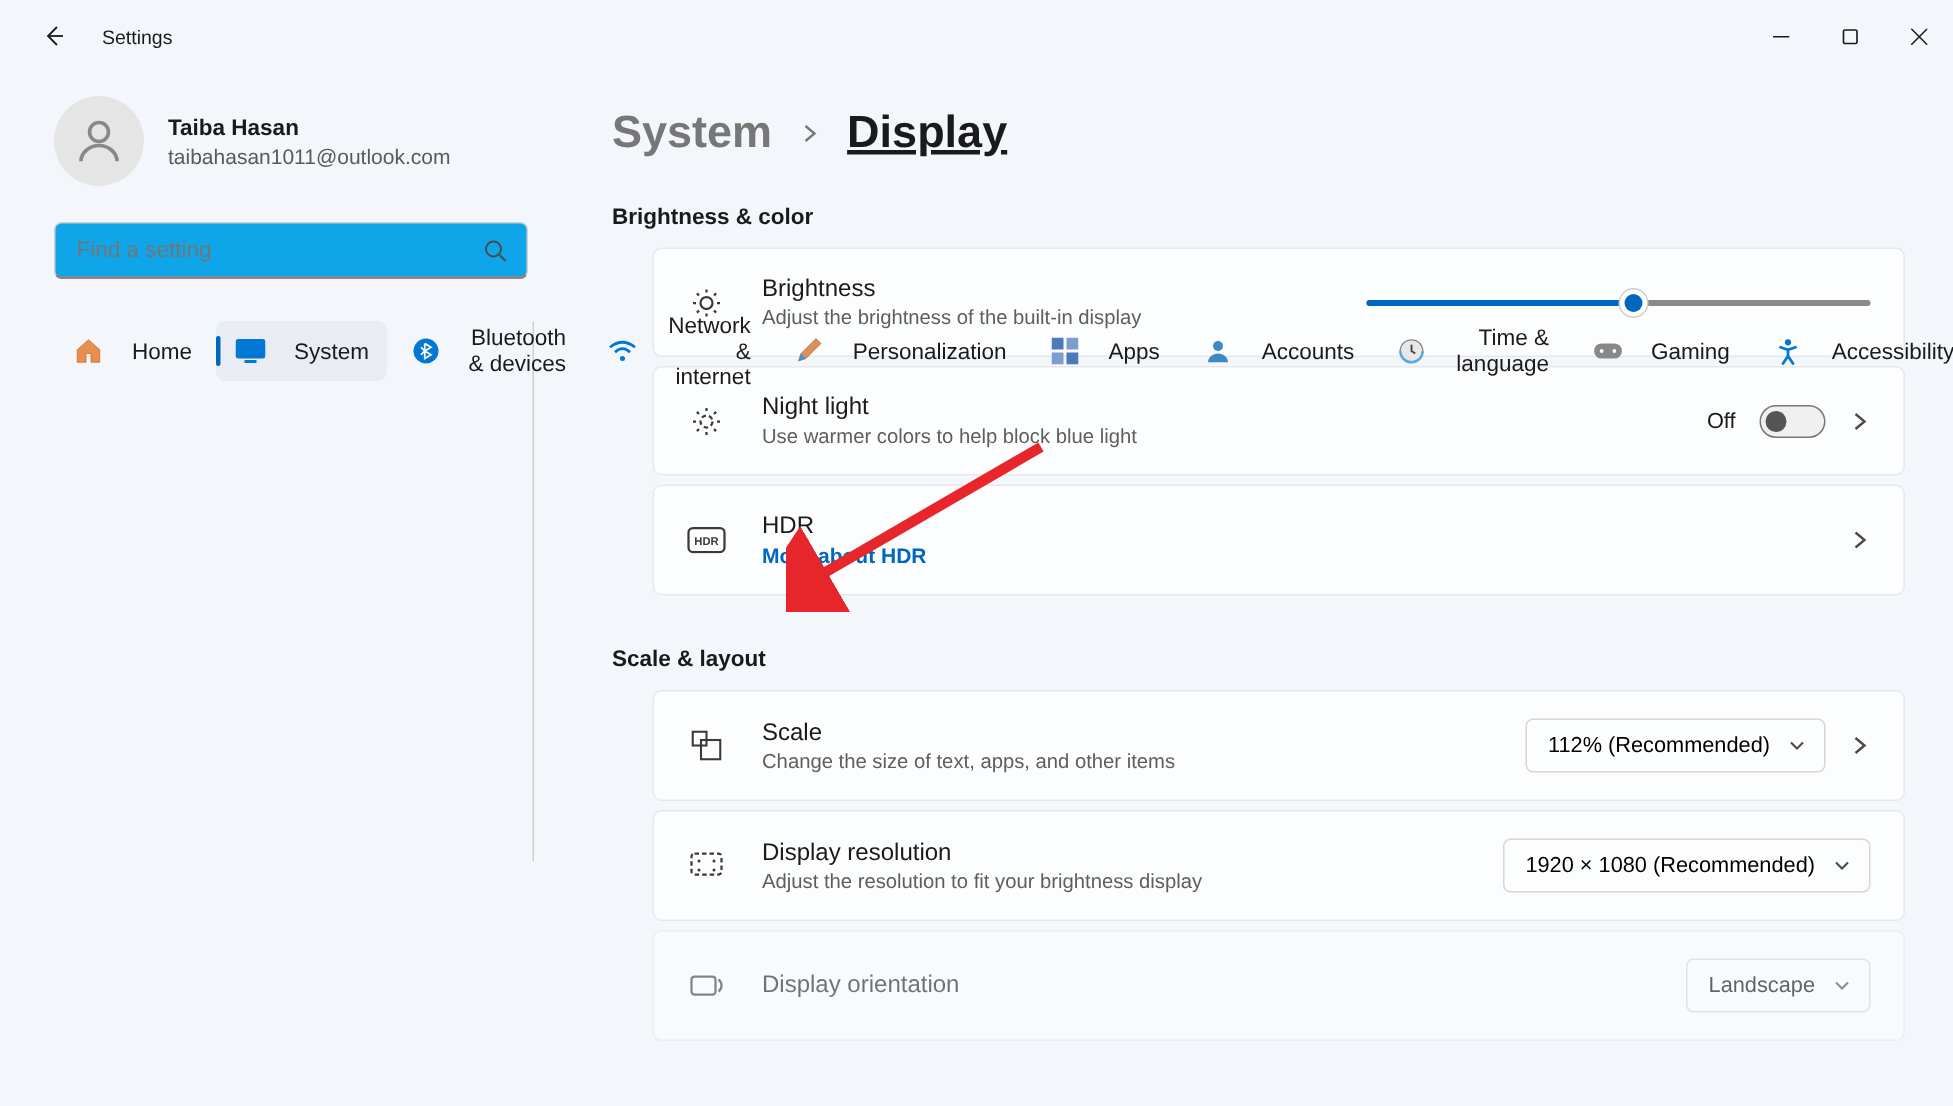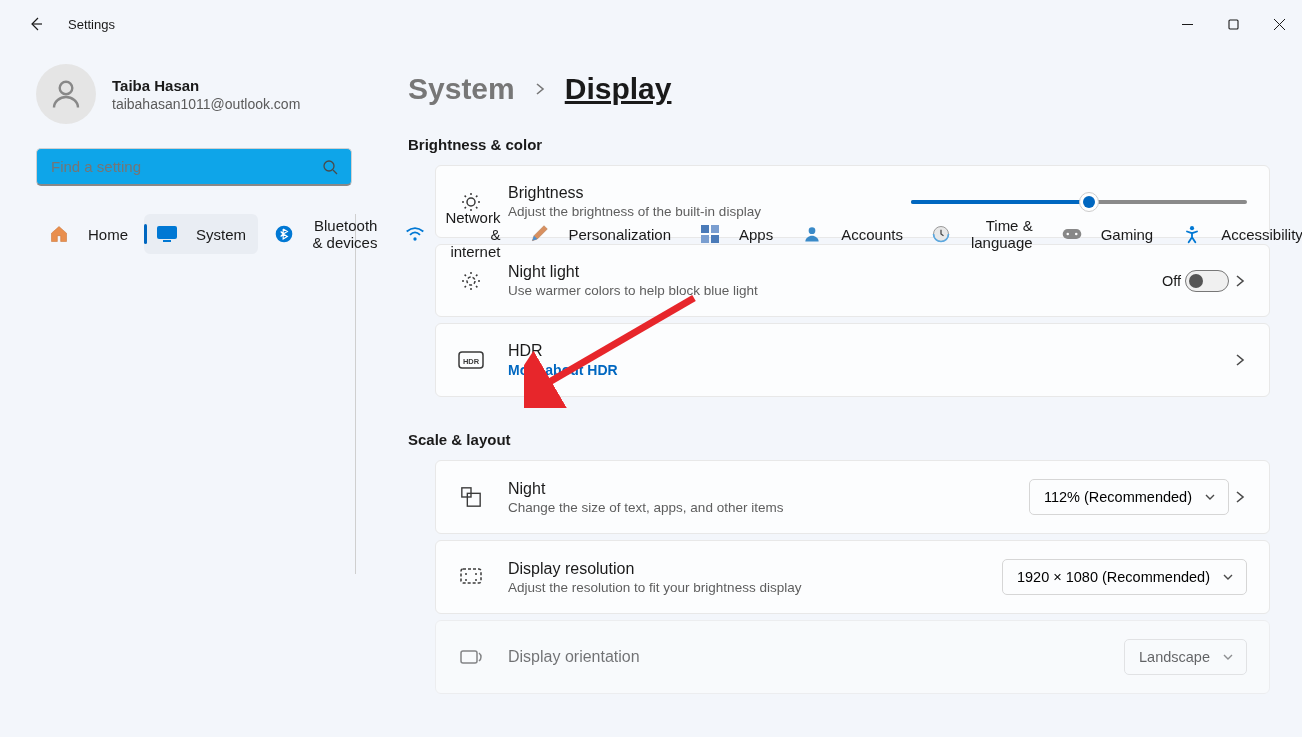--- a/index.html
+++ b/index.html
@@ -38,21 +38,21 @@
 .crumb-current { font-size: 30px; font-weight: 600; color: #1a1a1a; text-decoration: underline; }
 
 .section-title { font-size: 15px; font-weight: 600; color: #1a1a1a; margin-bottom: 12px; }
 
 .card { background: #fcfdfe; border: 1px solid #e8e8e8; border-radius: 6px; margin-bottom: 6px; display: flex; align-items: center; padding: 18px 22px; min-height: 72px; margin-left: 27px; }
 .card-icon { width: 26px; margin-right: 24px; display: flex; align-items: center; justify-content: center; color: #3a3a3a; }
 .card-body { flex: 1; }
 .card-title { font-size: 16px; color: #1a1a1a; }
 .card-sub { font-size: 13.5px; color: #5e5e5e; margin-top: 2px; }
 .card-link { font-size: 14px; color: #0067c0; font-weight: 600; cursor: pointer; margin-top: 2px; }
-.card-controls { display: flex; align-items: center; gap: 4px; }
+.card-controls { display: flex; align-items: center; gap: 16px; }
 
 .slider { width: 336px; height: 4px; background: #8a8a8a; border-radius: 2px; position: relative; }
 .slider-fill { position: absolute; left: 0; top: 0; bottom: 0; width: 53%; background: #0067c0; border-radius: 2px; }
 .slider-thumb { position: absolute; left: 53%; top: 50%; transform: translate(-50%, -50%); width: 20px; height: 20px; border-radius: 50%; background: #fff; border: 1px solid #ccc; display: flex; align-items: center; justify-content: center; }
 .slider-thumb::after { content: ""; width: 12px; height: 12px; border-radius: 50%; background: #0067c0; }
 
 .toggle-label { font-size: 14.5px; color: #1a1a1a; }
 .toggle { width: 44px; height: 22px; border-radius: 11px; border: 1px solid #777; background: #f0f0f0; position: relative; cursor: pointer; }
 .toggle-knob { position: absolute; left: 3px; top: 3px; width: 14px; height: 14px; border-radius: 50%; background: #555; }
 
@@ -305,21 +305,21 @@
     <div class="section-title">Scale &amp; layout</div>
 
     <div class="card">
       <div class="card-icon">
           <svg width="22" height="22" viewBox="0 0 24 24">
             <rect x="2" y="2" width="10" height="10" fill="none" stroke="#3a3a3a" stroke-width="1.5"></rect>
             <rect x="8" y="8" width="14" height="14" fill="none" stroke="#3a3a3a" stroke-width="1.5"></rect>
           </svg>
         </div>
       <div class="card-body">
-        <div class="card-title">Night</div>
+        <div class="card-title">Scale</div>
         <div class="card-sub">Change the size of text, apps, and other items</div>
       </div>
       <div class="card-controls">
         <div class="dropdown">
           <span>112% (Recommended)</span>
           <svg class="dd-chev" width="12" height="12" viewBox="0 0 12 12">
               <path d="M2 4 L6 8 L10 4" stroke="#4a4a4a" stroke-width="1.4" fill="none"></path>
             </svg>
         </div>
         <svg class="chevron" width="14" height="14" viewBox="0 0 14 14">

